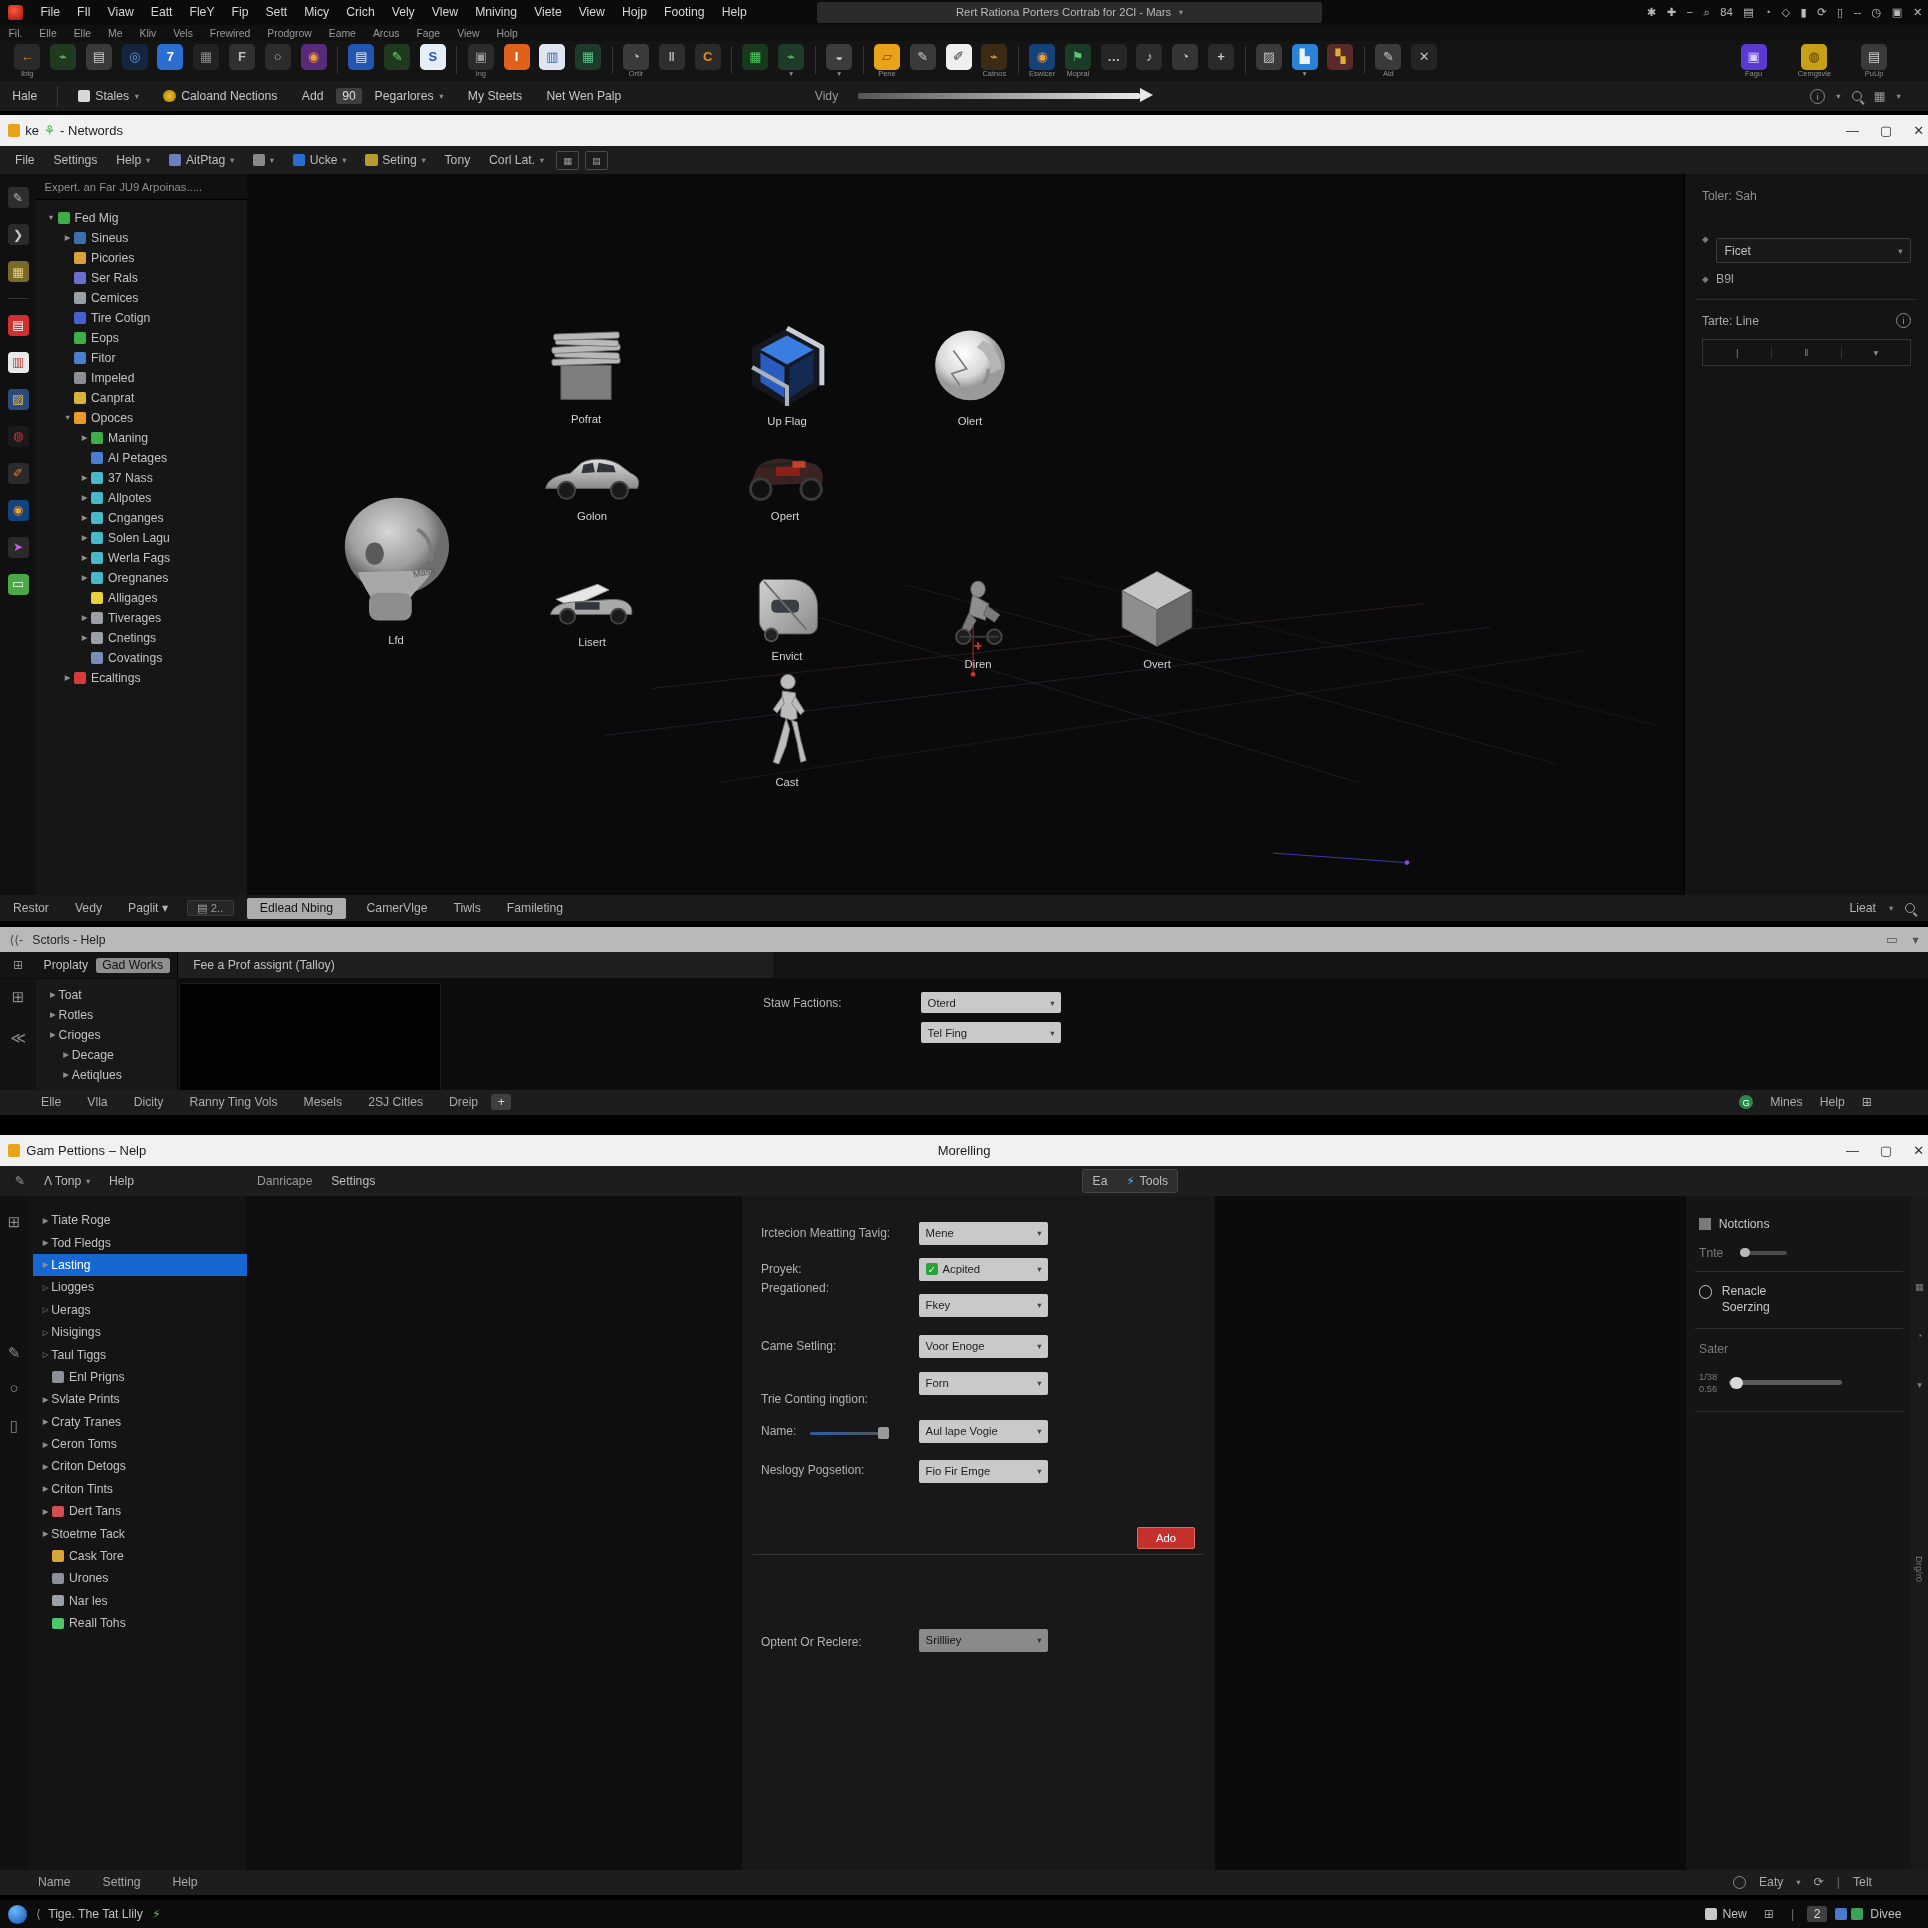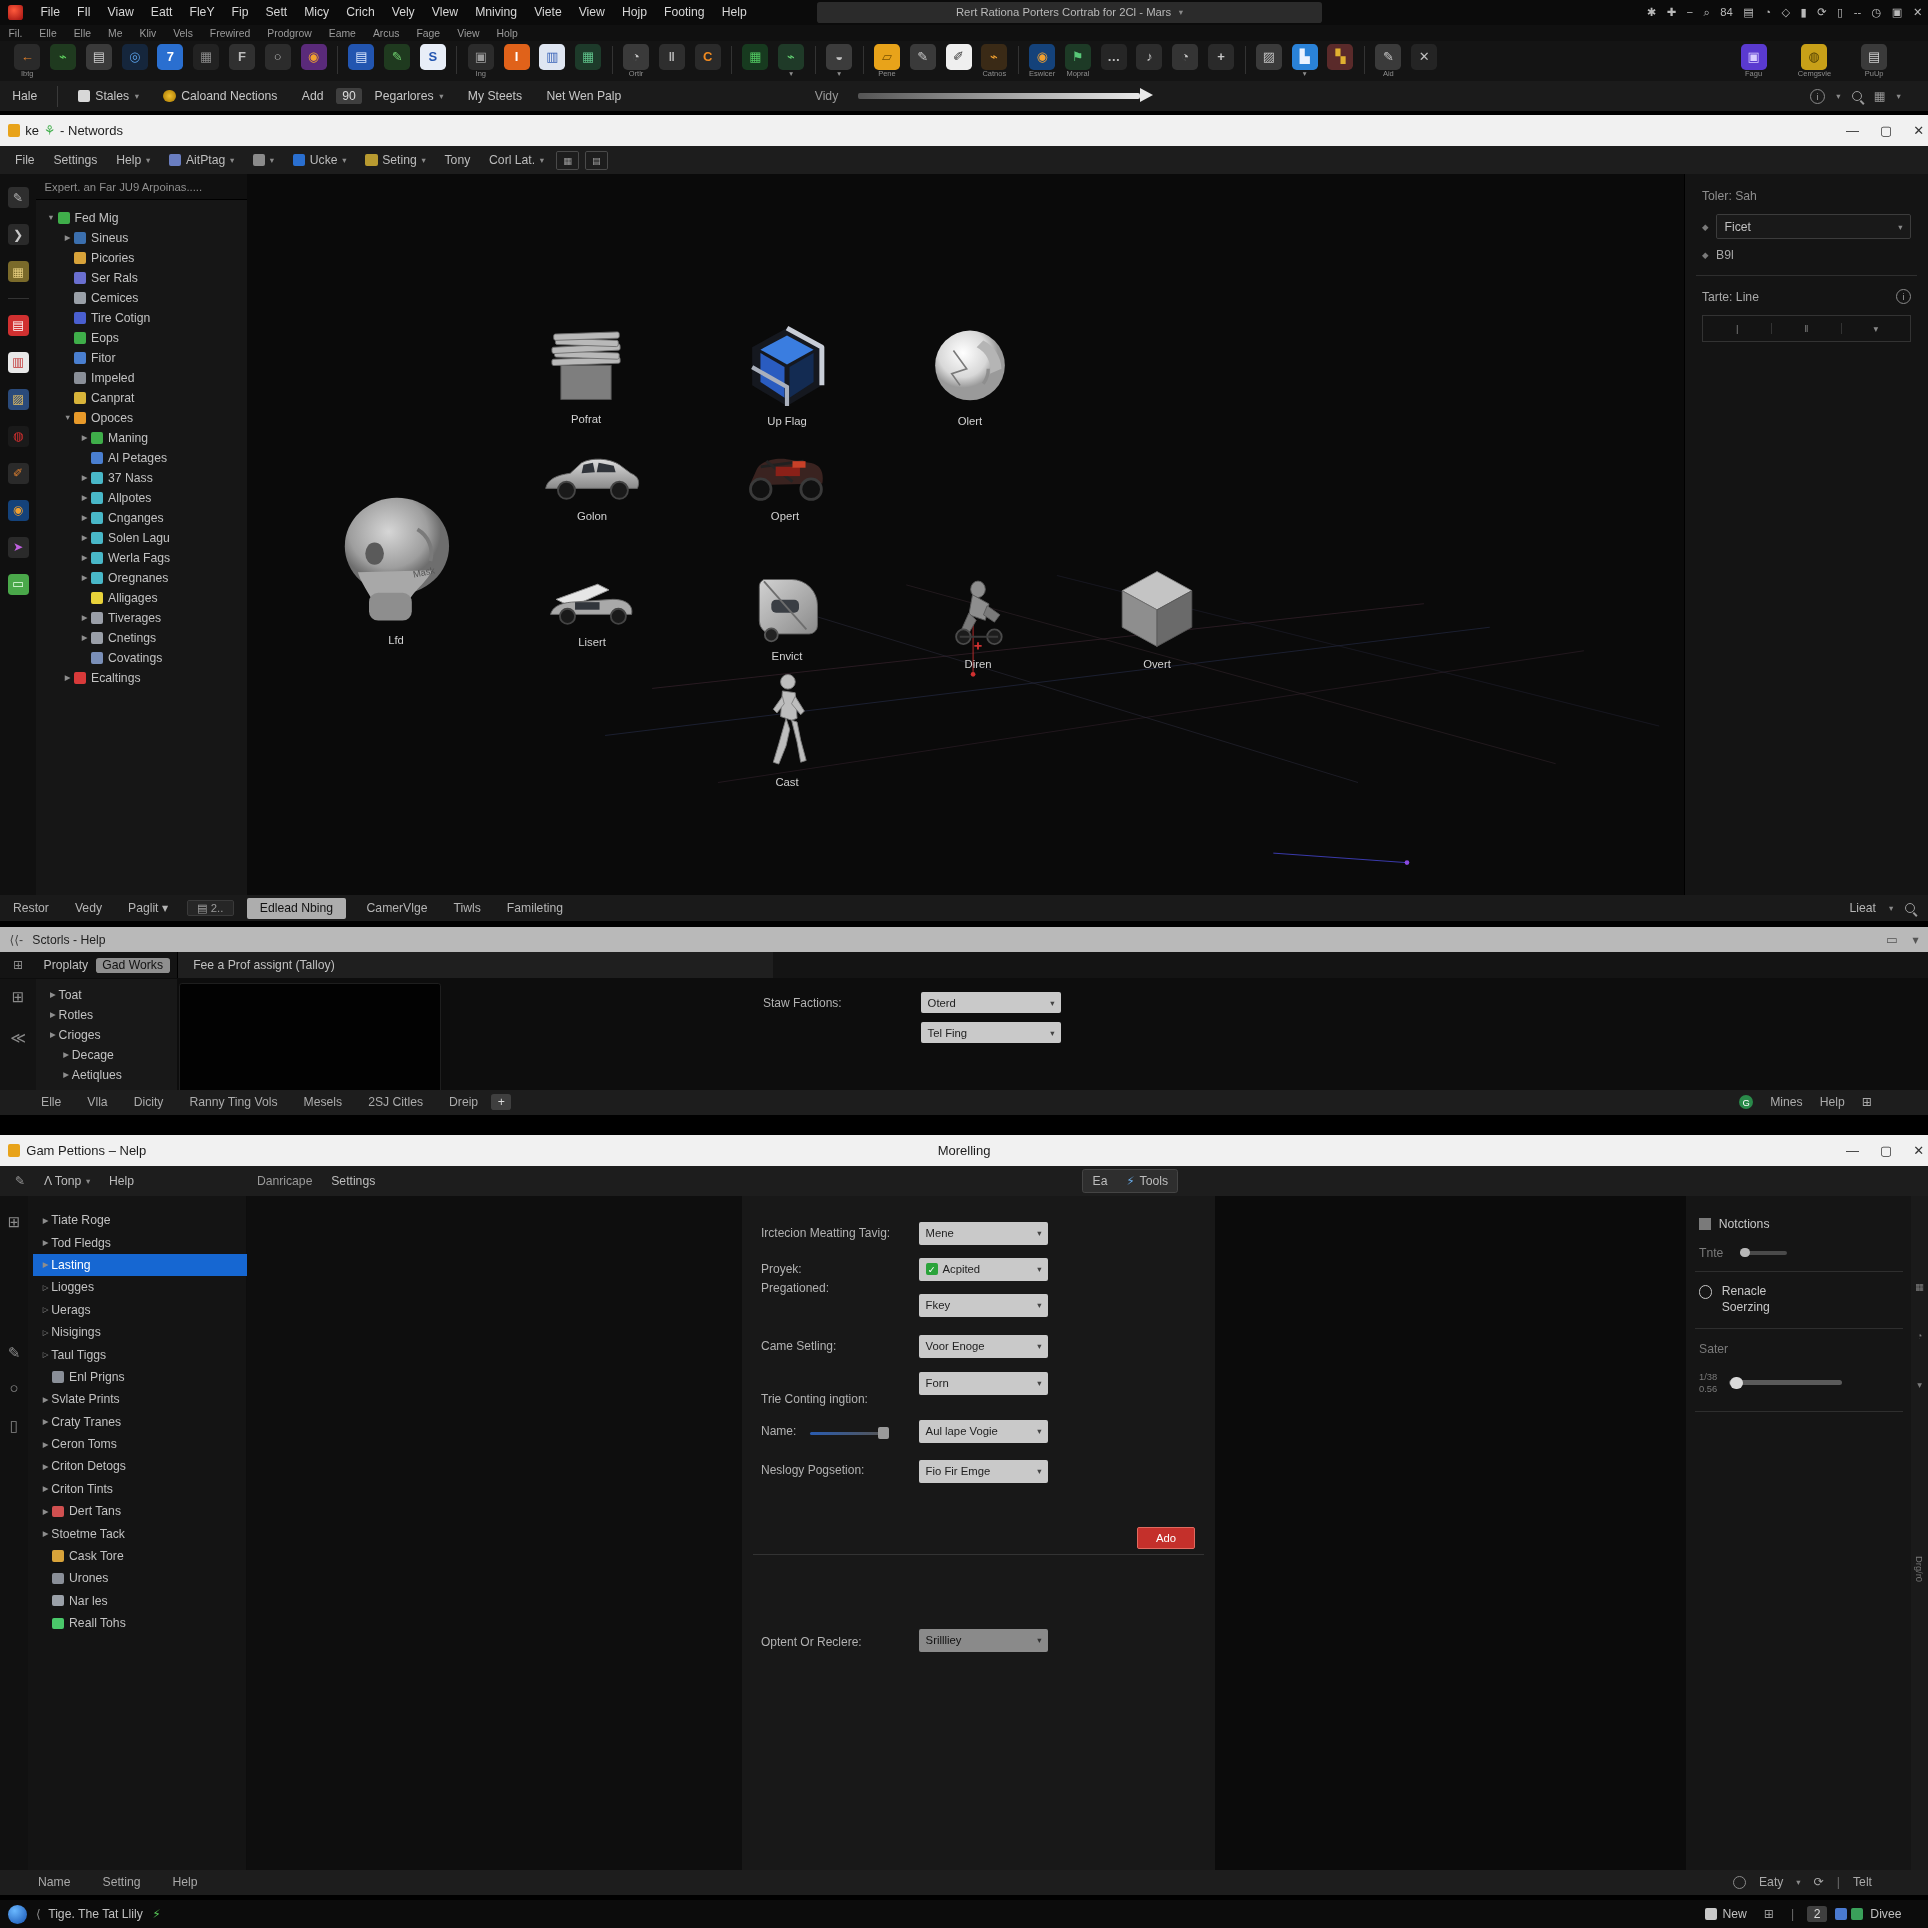--- a/index.html
+++ b/index.html
@@ -48,21 +48,21 @@
   #w1-tree{left:36px;top:59px;width:211px;bottom:26px;background:#161616;border-right:0.9px solid #000;}
   #w1-filter{height:25.4px;border-bottom:0.9px solid #000;background:#101010;color:#8f8f8f;font-size:11.3px;display:flex;align-items:center;padding:0 8.5px;}
   .tree-row{height:20px;display:flex;align-items:center;font-size:12.2px;color:#c2c2c2;white-space:nowrap;}
   .tree-arrow{width:11.3px;text-align:center;font-size:7.5px;color:#8d8d8d;flex:none;}
   .tree-ico{width:12.2px;height:11.3px;border-radius:1.9px;margin:0 4.7px 0 0.9px;flex:none;}
   #w1-main{left:247px;top:59px;right:243px;bottom:26px;background:#0a0a0a;overflow:hidden;}
   #w1-main-hdr{height:24.5px;background:#151515;color:#b5b5b5;font-size:11.3px;display:flex;align-items:center;padding:0 9.4px;border-bottom:0.9px solid #000;}
   .asset{position:absolute;text-align:center;}
   .asset-label{font-size:11.3px;color:#d2d2d2;margin-top:2.8px;white-space:nowrap;}
   #w1-right{right:0;top:59px;width:243px;bottom:18px;background:#141414;border-left:0.9px solid #000;font-size:12.2px;color:#a9a9a9;}
-  .drop-outline{border:0.9px solid #3c3c3c;background:#191919;border-radius:1.9px;height:22.6px;display:flex;align-items:center;padding:0 7.5px;color:#c0c0c0;}
+  .drop-outline{border:0.9px solid #3c3c3c;background:#191919;border-radius:1.9px;height:22.6px;display:flex;align-items:center;padding:0 7.5px;color:#c0c0c0;margin-top:24px;}
   #w1-bottom{left:0;bottom:0;width:1928px;height:26px;background:#1a1a1a;display:flex;align-items:center;font-size:12.2px;color:#b5b5b5;}
   .bt-item{padding:0 13px;white-space:nowrap;}
   .bt-active{background:#adadad;color:#111;height:21px;display:flex;align-items:center;border-radius:1.9px;margin:0 7.5px;}
   
   #win2{left:0;top:927px;width:1928px;height:188px;background:#0d0d0d;}
   #w2-title{height:25.4px;background:#b9b9b9;color:#1e1e1e;font-size:12.2px;display:flex;align-items:center;padding:0 9.4px;position:relative;}
   #w2-tabs{height:26px;background:#141414;display:flex;align-items:center;font-size:12.2px;color:#c0c0c0;}
   .w2-tab2{background:#1f1f1f;height:100%;display:flex;align-items:center;padding:0 15px;min-width:565px;border-left:0.9px solid #000;}
   #w2-body{position:absolute;left:0;top:52px;right:0;bottom:25.4px;background:#0d0d0d;}
   .sel-gray{width:127px;height:21px;background:#c9c9c9;color:#222;font-size:11.3px;display:flex;align-items:center;padding:0 6.6px;border-radius:1.9px;justify-content:space-between;}

